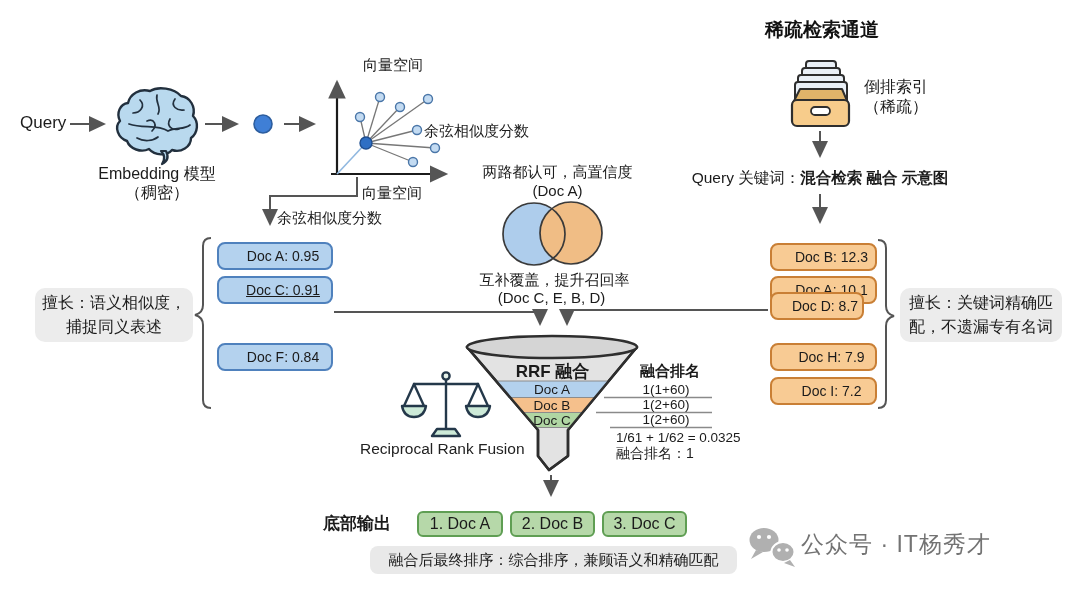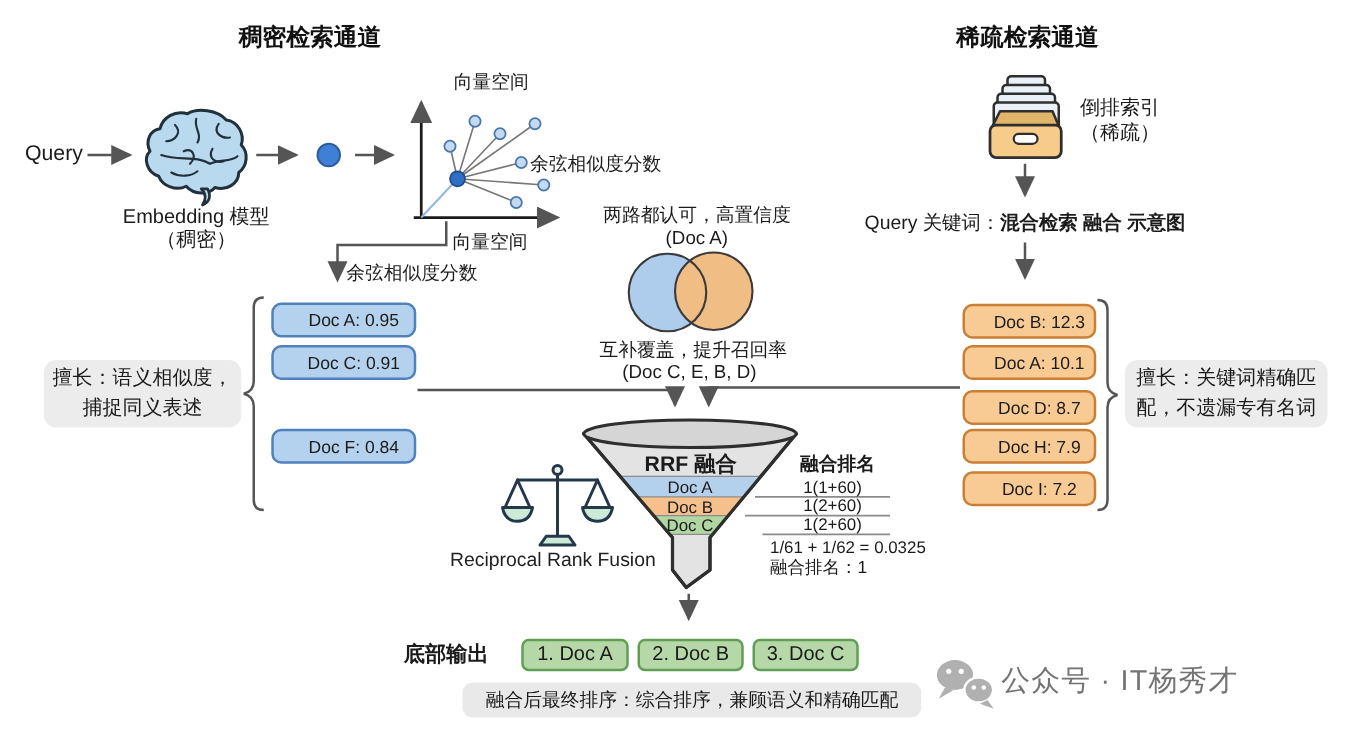--- a/index.html
+++ b/index.html
@@ -158,35 +158,34 @@
       <path d="M756,550 L751,559 L763,552 Z" fill="#b0b0b0"></path>
       <circle cx="759" cy="537" r="2.1" fill="#fff"></circle>
         <circle cx="769" cy="537" r="2.1" fill="#fff"></circle>
       <ellipse cx="783" cy="552" rx="11.5" ry="10" fill="#b0b0b0" stroke="#ffffff" stroke-width="2"></ellipse>
       <path d="M790,560 L795,567 L784,563 Z" fill="#b0b0b0"></path>
       <circle cx="779" cy="550" r="1.8" fill="#fff"></circle>
         <circle cx="787" cy="550" r="1.8" fill="#fff"></circle>
     </g>
   </svg>
 
-  <div class="abs title" style="left:163px;top:17px;width:170px;">稠密检索通道</div>
   <div class="abs title" style="left:737px;top:17px;width:170px;">稀疏检索通道</div>
 
   <div class="abs" style="left:20px;top:113px;font-size:17px;font-weight:500;">Query</div>
   <div class="abs ctr" style="left:87px;top:164px;width:140px;font-size:16px;font-weight:500;line-height:19px;">
     <div>Embedding 模型</div>
     <div>（稠密）</div>
   </div>
   <div class="abs lbl" style="left:363px;top:56px;">向量空间</div>
   <div class="abs lbl" style="left:424px;top:122px;">余弦相似度分数</div>
   <div class="abs lbl" style="left:362px;top:184px;">向量空间</div>
   <div class="abs lbl" style="left:277px;top:209px;">余弦相似度分数</div>
 
   <div class="docbox blue" style="left:217px;top:242px;width:116px;">Doc A: 0.95</div>
-  <div class="docbox blue" style="left:217px;top:276px;width:116px;">Doc C: 0.91</div>
+  <div class="docbox blue" style="left:217px;top:276px;width:116px;text-decoration:underline;">Doc C: 0.91</div>
   <div class="docbox blue" style="left:217px;top:343px;width:116px;">Doc F: 0.84</div>
 
   <div class="callout" style="left:35px;top:288px;width:158px;">
     <div>擅长：语义相似度，</div>
     <div>捕捉同义表述</div>
   </div>
 
   <div class="abs lbl ctr" style="left:460px;top:163px;width:195px;">两路都认可，高置信度</div>
   <div class="abs lbl ctr" style="left:460px;top:182px;width:195px;">(Doc A)</div>
   <div class="abs lbl ctr" style="left:457px;top:271px;width:195px;">互补覆盖，提升召回率</div>
@@ -195,21 +194,21 @@
   <div class="abs ctr" style="left:850px;top:77px;width:92px;font-size:16px;font-weight:500;line-height:20px;">
     <div>倒排索引</div>
     <div>（稀疏）</div>
   </div>
   <div class="abs ctr" style="left:672px;top:168px;width:296px;font-size:15.5px;">
     <span style="font-weight:500;">Query 关键词：</span><span style="font-weight:700;">混合检索 融合 示意图</span>
   </div>
 
   <div class="docbox orange" style="left:770px;top:243px;width:107px;">Doc B: 12.3</div>
   <div class="docbox orange" style="left:770px;top:276px;width:107px;">Doc A: 10.1</div>
-  <div class="docbox orange" style="left:770px;top:312px;width:107px;">Doc D: 8.7</div>
+  <div class="docbox orange" style="left:770px;top:292px;width:94px;">Doc D: 8.7</div>
   <div class="docbox orange" style="left:770px;top:343px;width:107px;">Doc H: 7.9</div>
   <div class="docbox orange" style="left:770px;top:377px;width:107px;">Doc I: 7.2</div>
 
   <div class="callout" style="left:900px;top:288px;width:162px;">
     <div>擅长：关键词精确匹</div>
     <div>配，不遗漏专有名词</div>
   </div>
 
   <div class="abs ctr" style="left:505px;top:360px;width:95px;font-size:17px;font-weight:700;">RRF 融合</div>
   <div class="abs ctr" style="left:467px;top:382px;width:170px;font-size:13.5px;font-weight:500;">Doc A</div>

